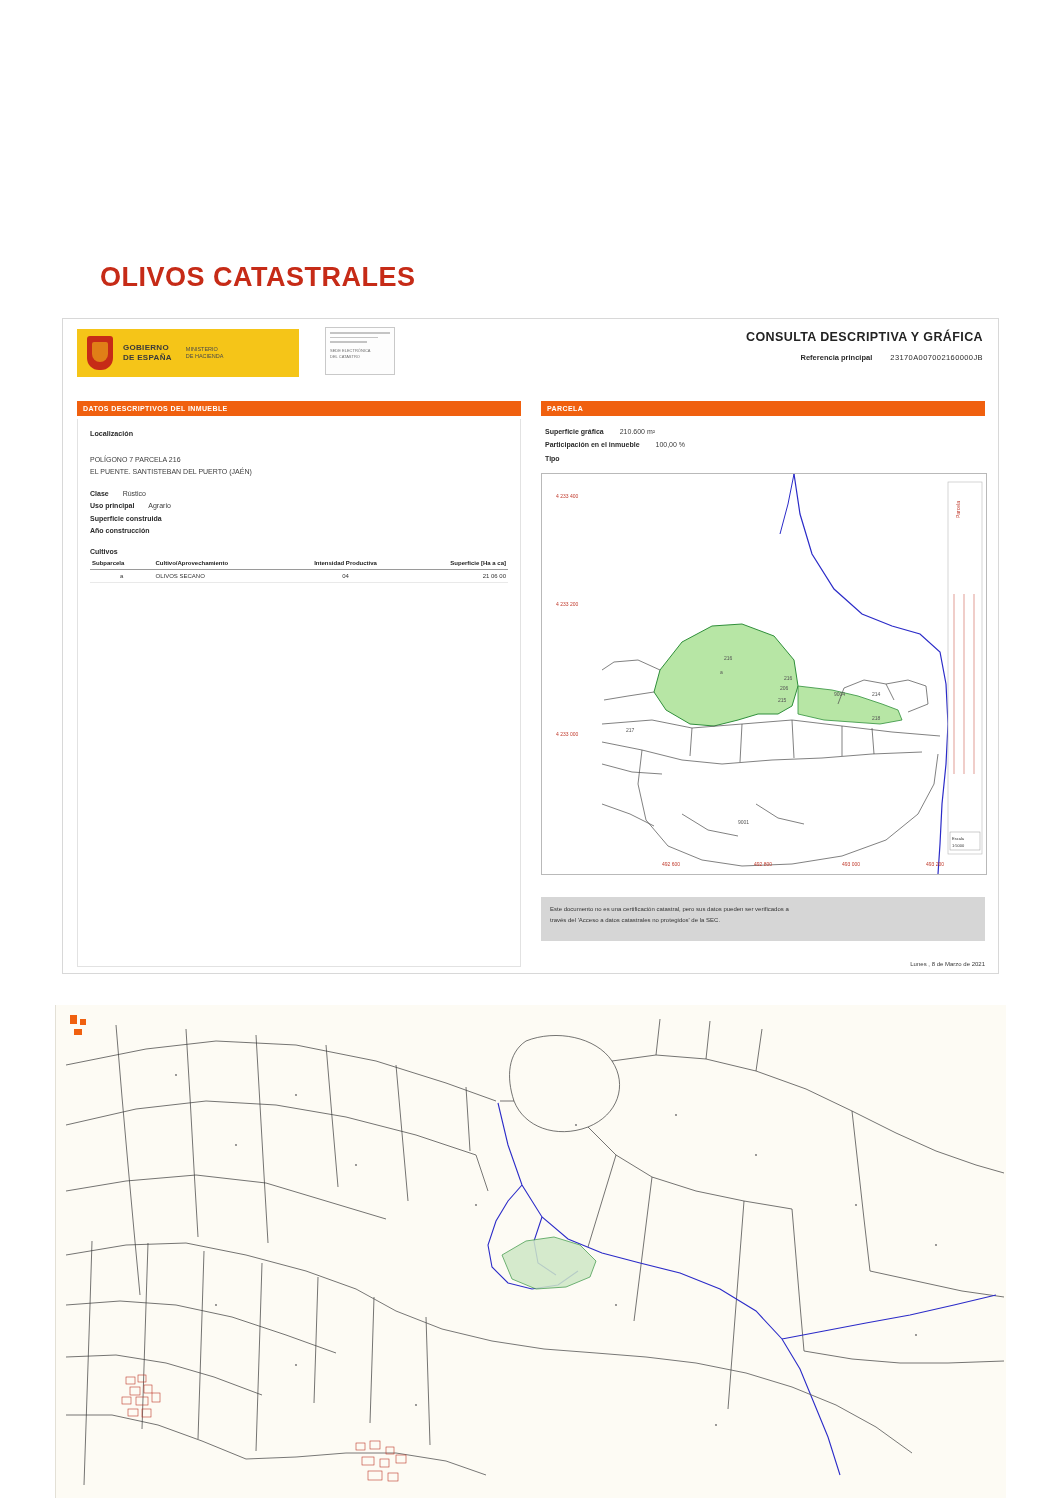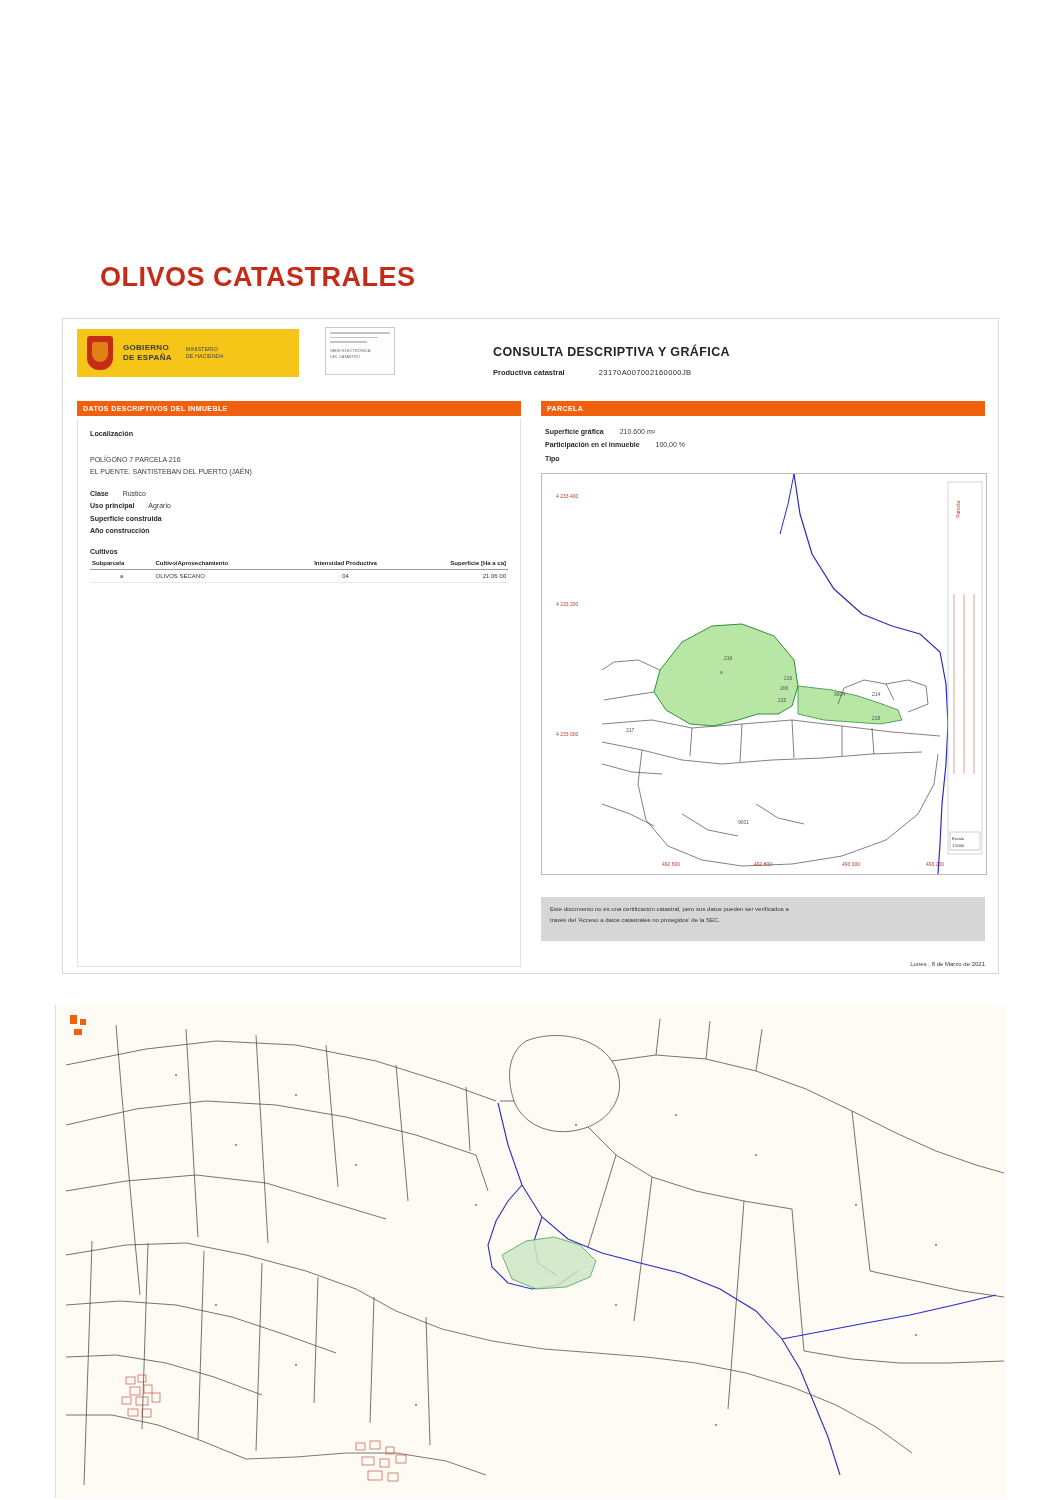--- a/index.html
+++ b/index.html
@@ -110,39 +110,39 @@
   .stamp-caption {
     font-size: 4px;
     color: #6d6d6d;
     padding: 2px 4px;
     line-height: 1.5;
   }
 
   .doc-title {
     position: absolute;
     left: 430px;
-    top: 24px;
+    top: 9px;
     width: 490px;
-    text-align: left;
+    text-align: right;
   }
   .doc-title .l1,
   .doc-title .l2 {
     font-size: 12.5px;
     font-weight: bold;
     color: #232323;
     letter-spacing: .4px;
     line-height: 1.55;
   }
   .refcat-row {
     margin-top: 6px;
     font-size: 7.5px;
     color: #2b2b2b;
   }
   .refcat-row .lbl { font-weight: bold; }
-  .refcat-row .val { margin-left: 32px; letter-spacing: .4px; }
+  .refcat-row .val { margin-left: 16px; letter-spacing: .4px; }
 
   
   .bar {
     position: absolute;
     height: 15px;
     background: #f0600f;
     color: #ffffff;
     font-size: 7px;
     font-weight: bold;
     letter-spacing: .4px;
@@ -279,21 +279,21 @@
           <i></i>
           <i></i>
       </div>
       <div class="stamp-caption" style="white-space:pre-line">SEDE ELECTRÓNICA
 DEL CATASTRO</div>
     </div>
 
     <div class="doc-title">
       <div class="l1">CONSULTA DESCRIPTIVA Y GRÁFICA</div>
       <div class="refcat-row">
-        <span class="lbl">Productiva catastral</span>
+        <span class="lbl">Referencia principal</span>
         <span class="val">23170A007002160000JB</span>
       </div>
     </div>
   </div>
 
   <div class="bar bar-left">DATOS DESCRIPTIVOS DEL INMUEBLE</div>
   <div class="bar bar-right">PARCELA</div>
 
   <div class="left-col">
     <div class="fld-title">Localización</div>

